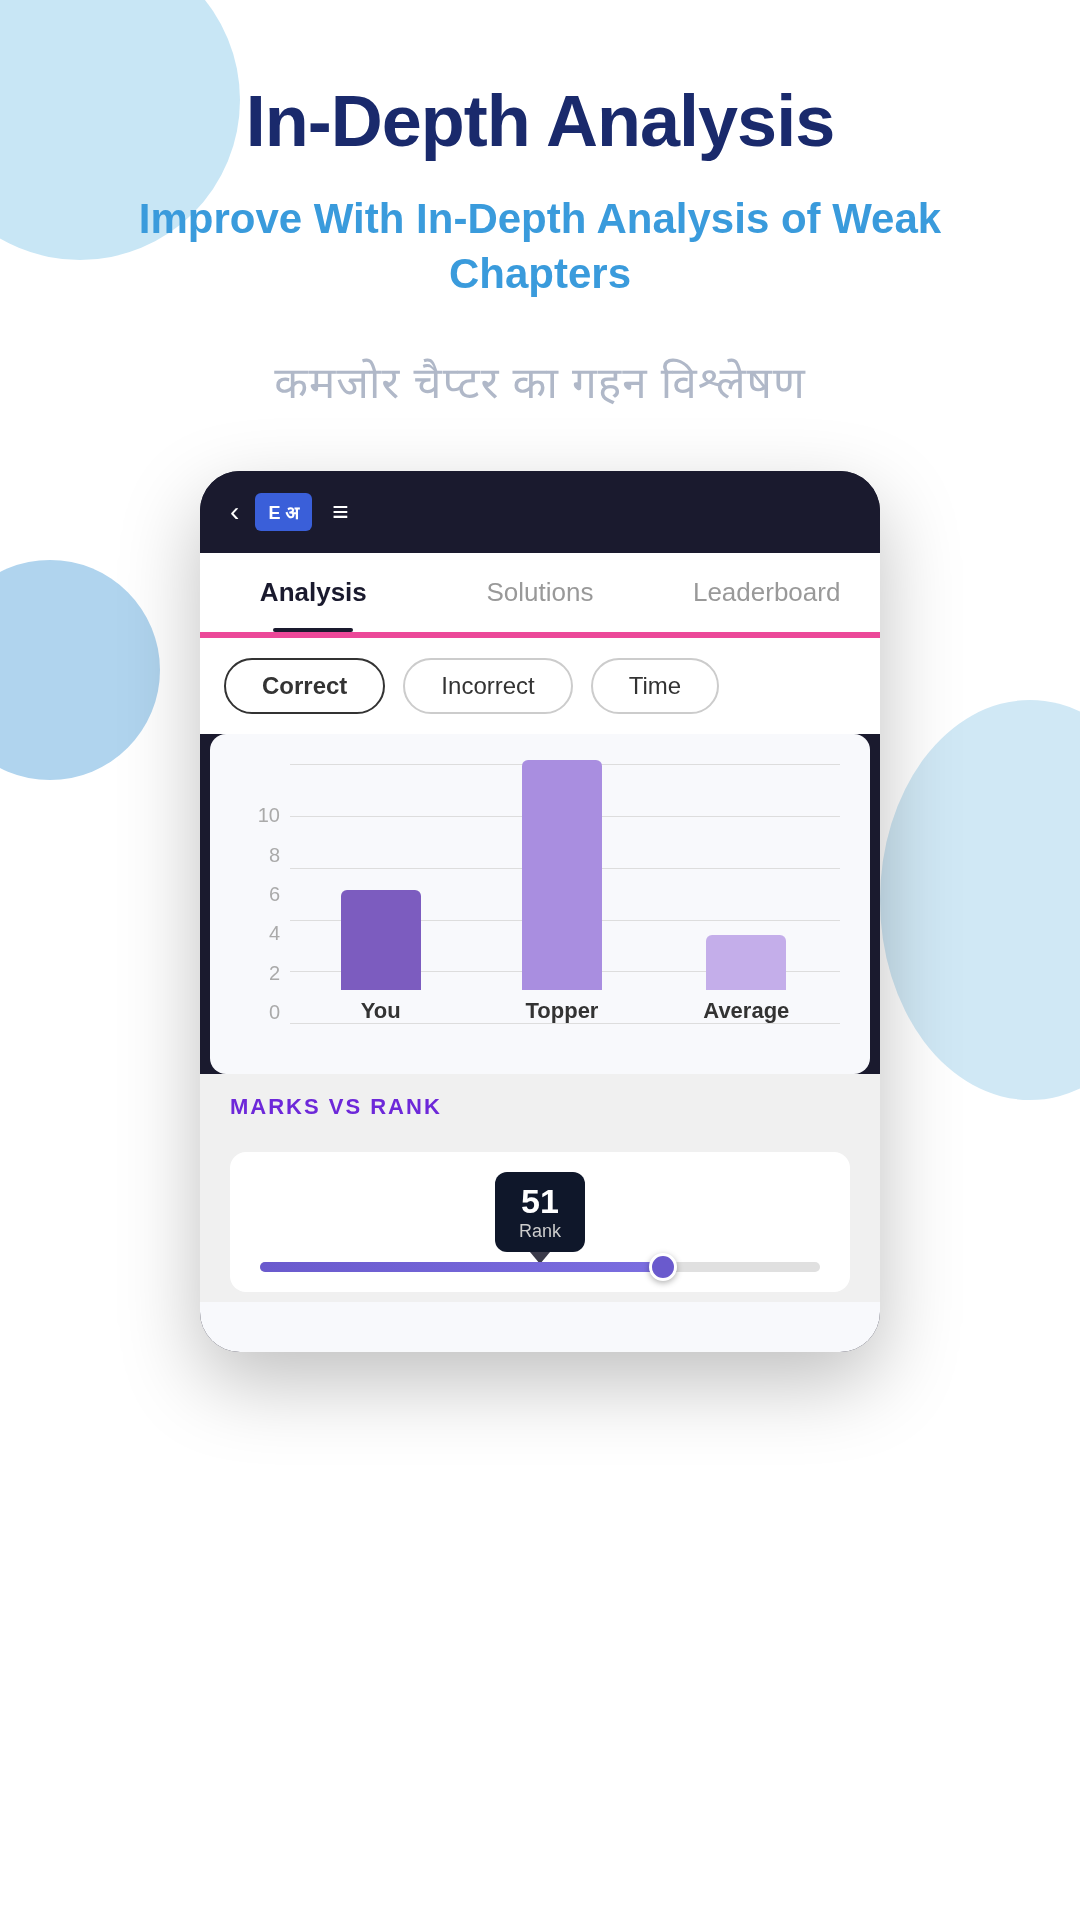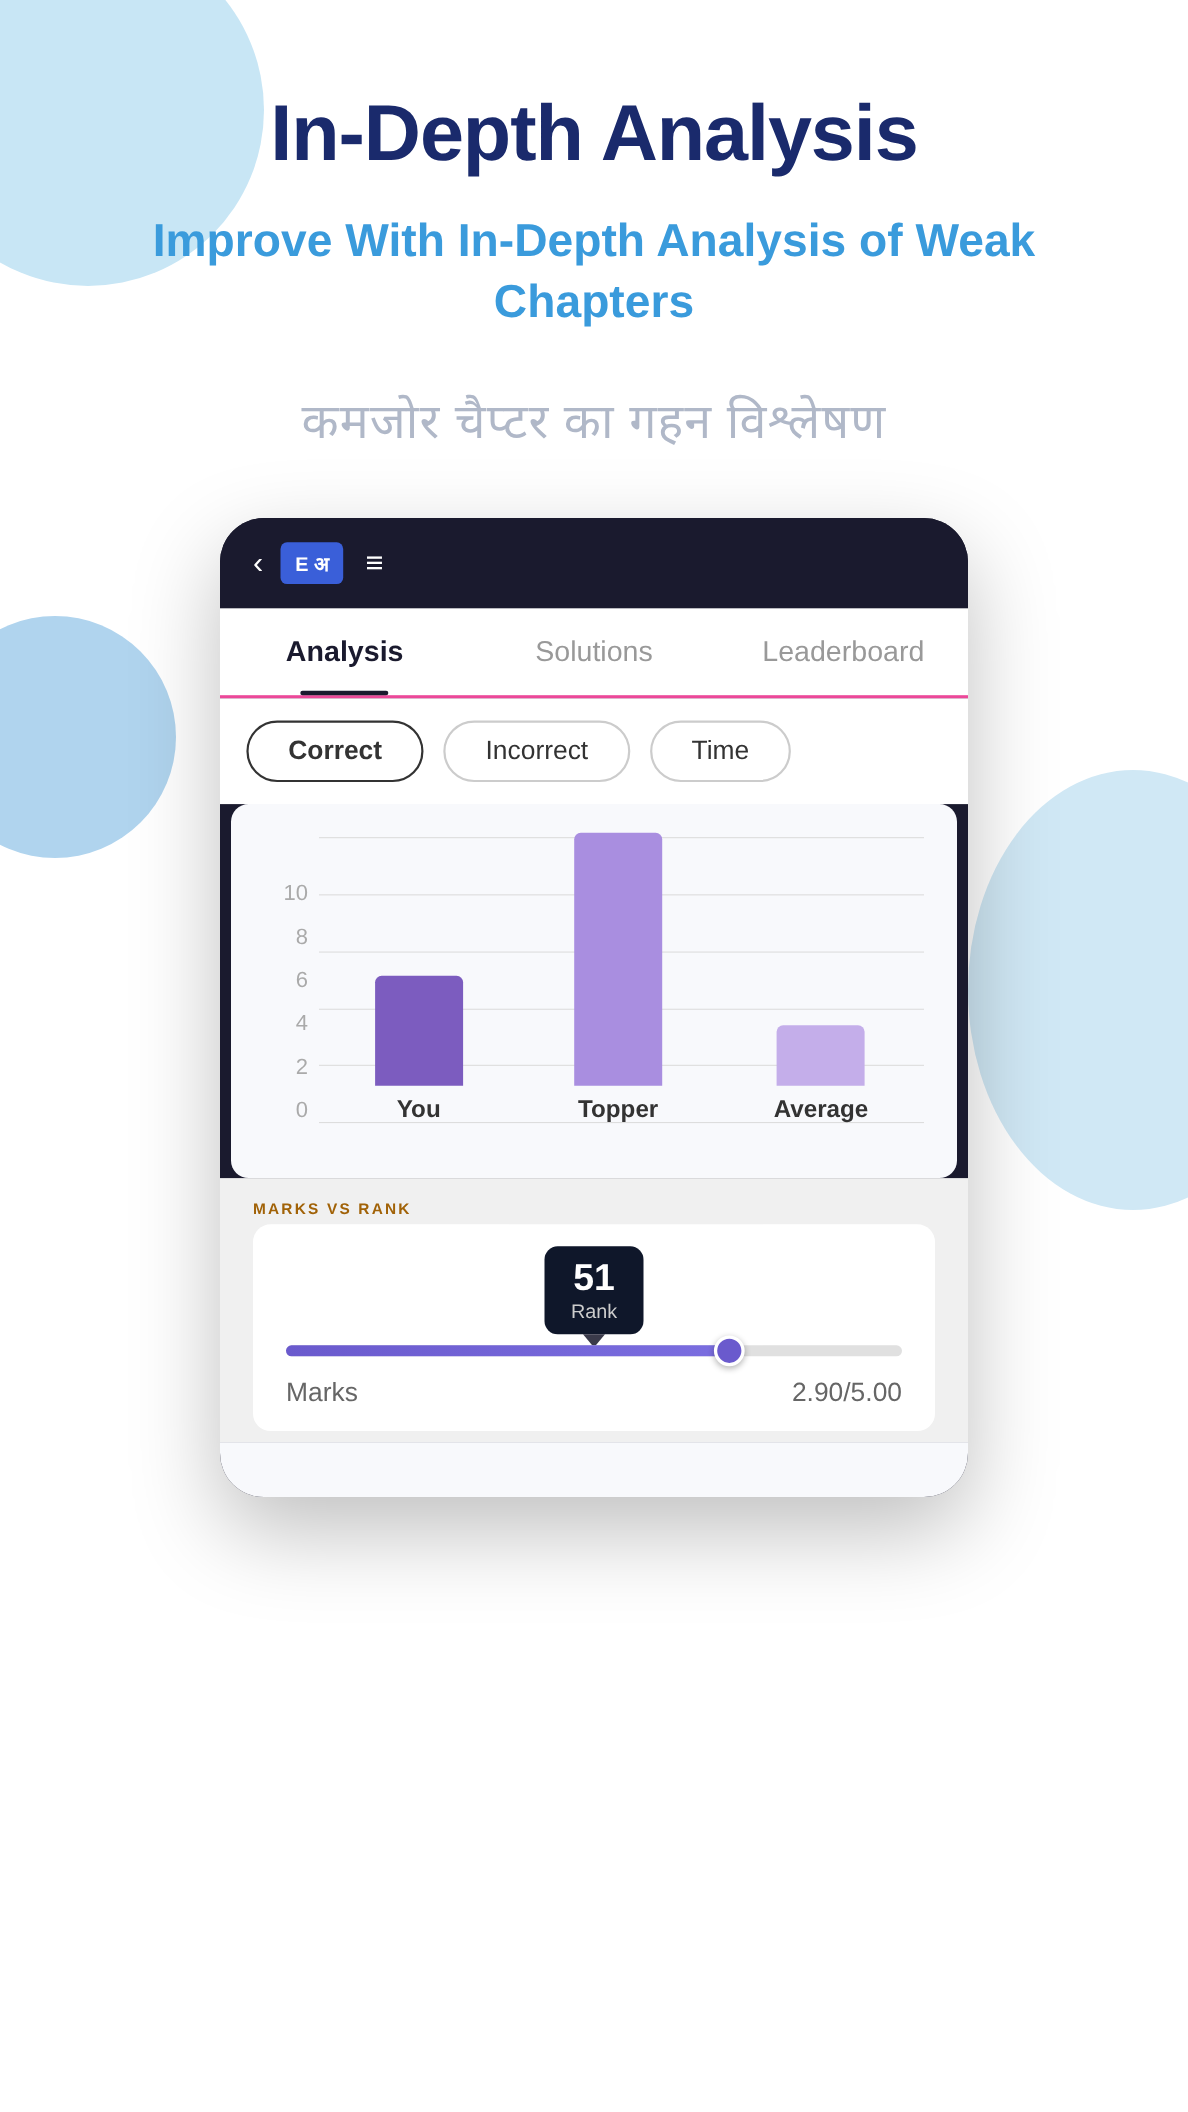--- a/index.html
+++ b/index.html
@@ -138,21 +138,21 @@
     .menu-icon {
       color: #ffffff;
       font-size: 28px;
       cursor: pointer;
     }
 
     
     .tabs-bar {
       background: #ffffff;
       display: flex;
-      border-bottom: 3px solid #ec4899;
+      border-bottom: 6px solid #ec4899;
     }
 
     .tab {
       flex: 1;
       text-align: center;
       padding: 24px 0;
       font-size: 26px;
       color: #999;
       cursor: pointer;
       position: relative;
@@ -298,26 +298,26 @@
       text-align: center;
     }
 
     
     .marks-section {
       background: #f0f0f0;
       padding: 20px 30px 10px 30px;
     }
 
     .marks-title {
-      font-size: 14px;
+      font-size: 22px;
       font-weight: 800;
-      color: #a16207;
+      color: #6d28d9;
       letter-spacing: 2px;
       text-transform: uppercase;
-      margin-bottom: 6px;
+      margin-bottom: 32px;
     }
 
     .marks-card {
       background: #ffffff;
       border-radius: 16px;
       padding: 30px 30px 20px 30px;
       position: relative;
     }
 
     .rank-badge {
@@ -504,23 +504,19 @@
           <span class="rank-label-text">Rank</span>
         </div>
 
         <div class="slider-area">
           <div class="slider-track">
             <div class="slider-fill"></div>
             <div class="slider-thumb"></div>
           </div>
         </div>
 
-        <div class="marks-row">
-          <span class="marks-left-label">Marks</span>
-          <span class="marks-right-value">2.90/5.00</span>
-        </div>
       </div>
     </div>
 
     <div class="bottom-space"></div>
   </div>
 
 </div>
 
 </body></html>

